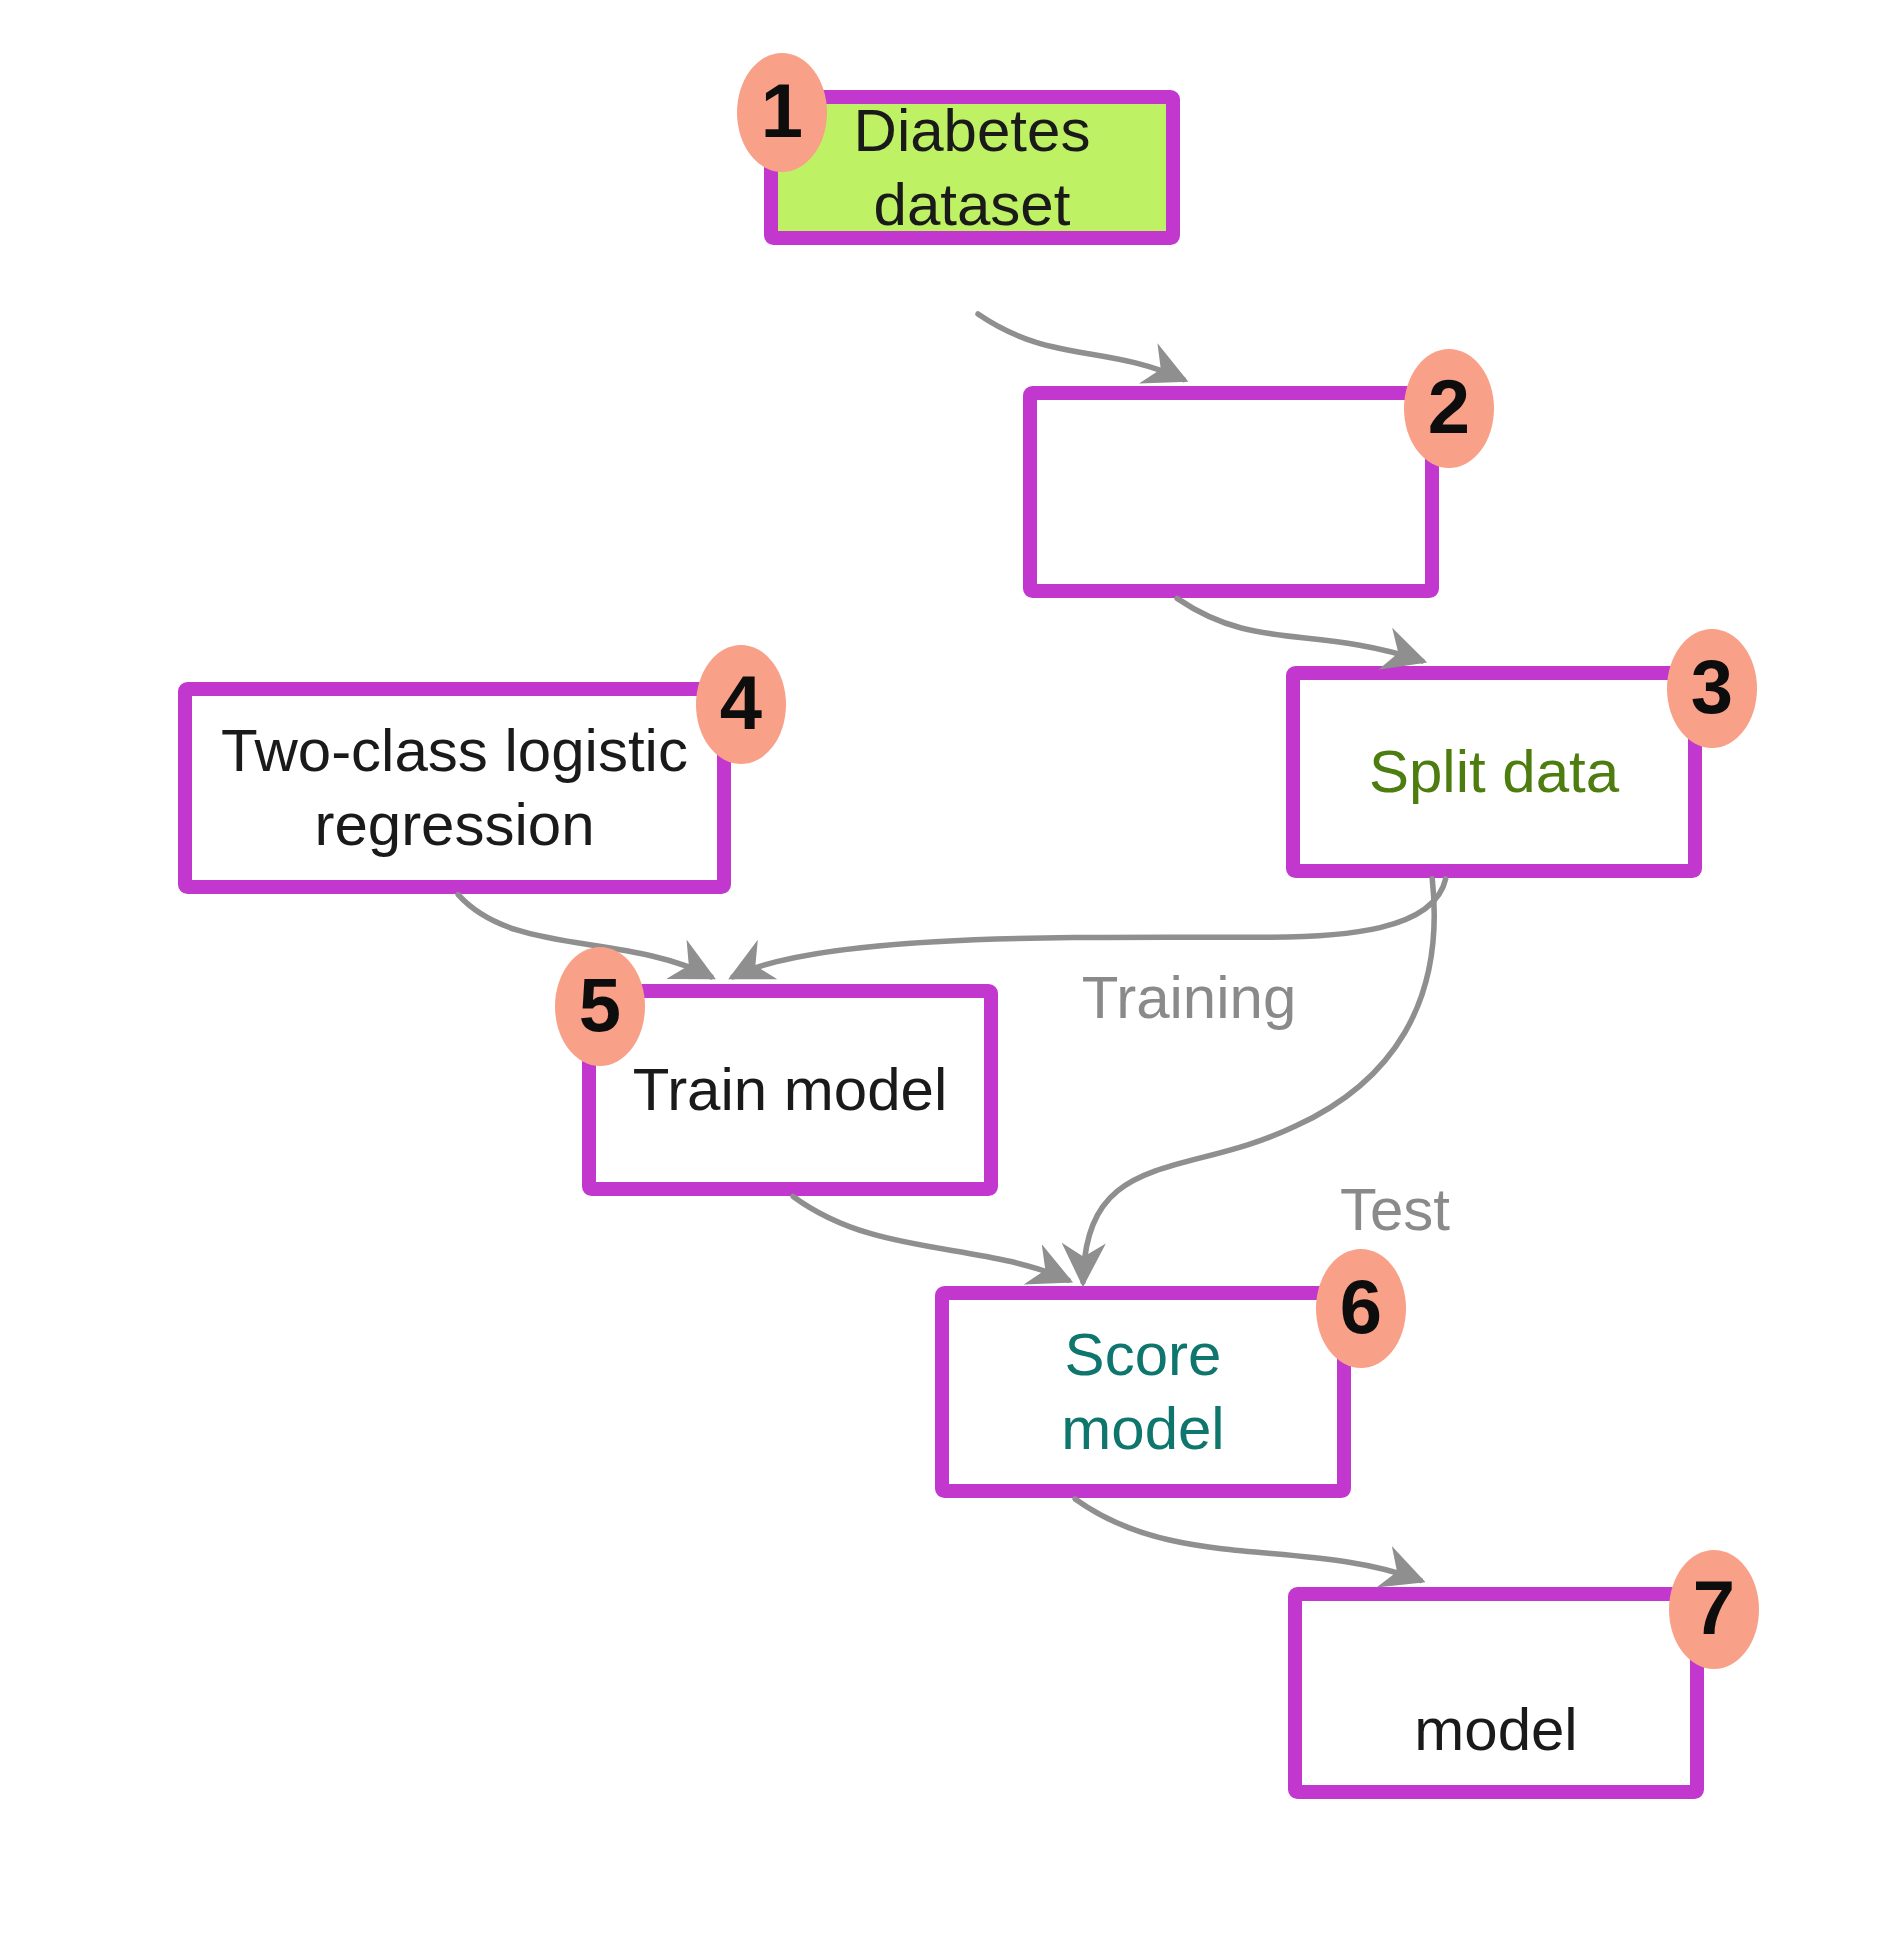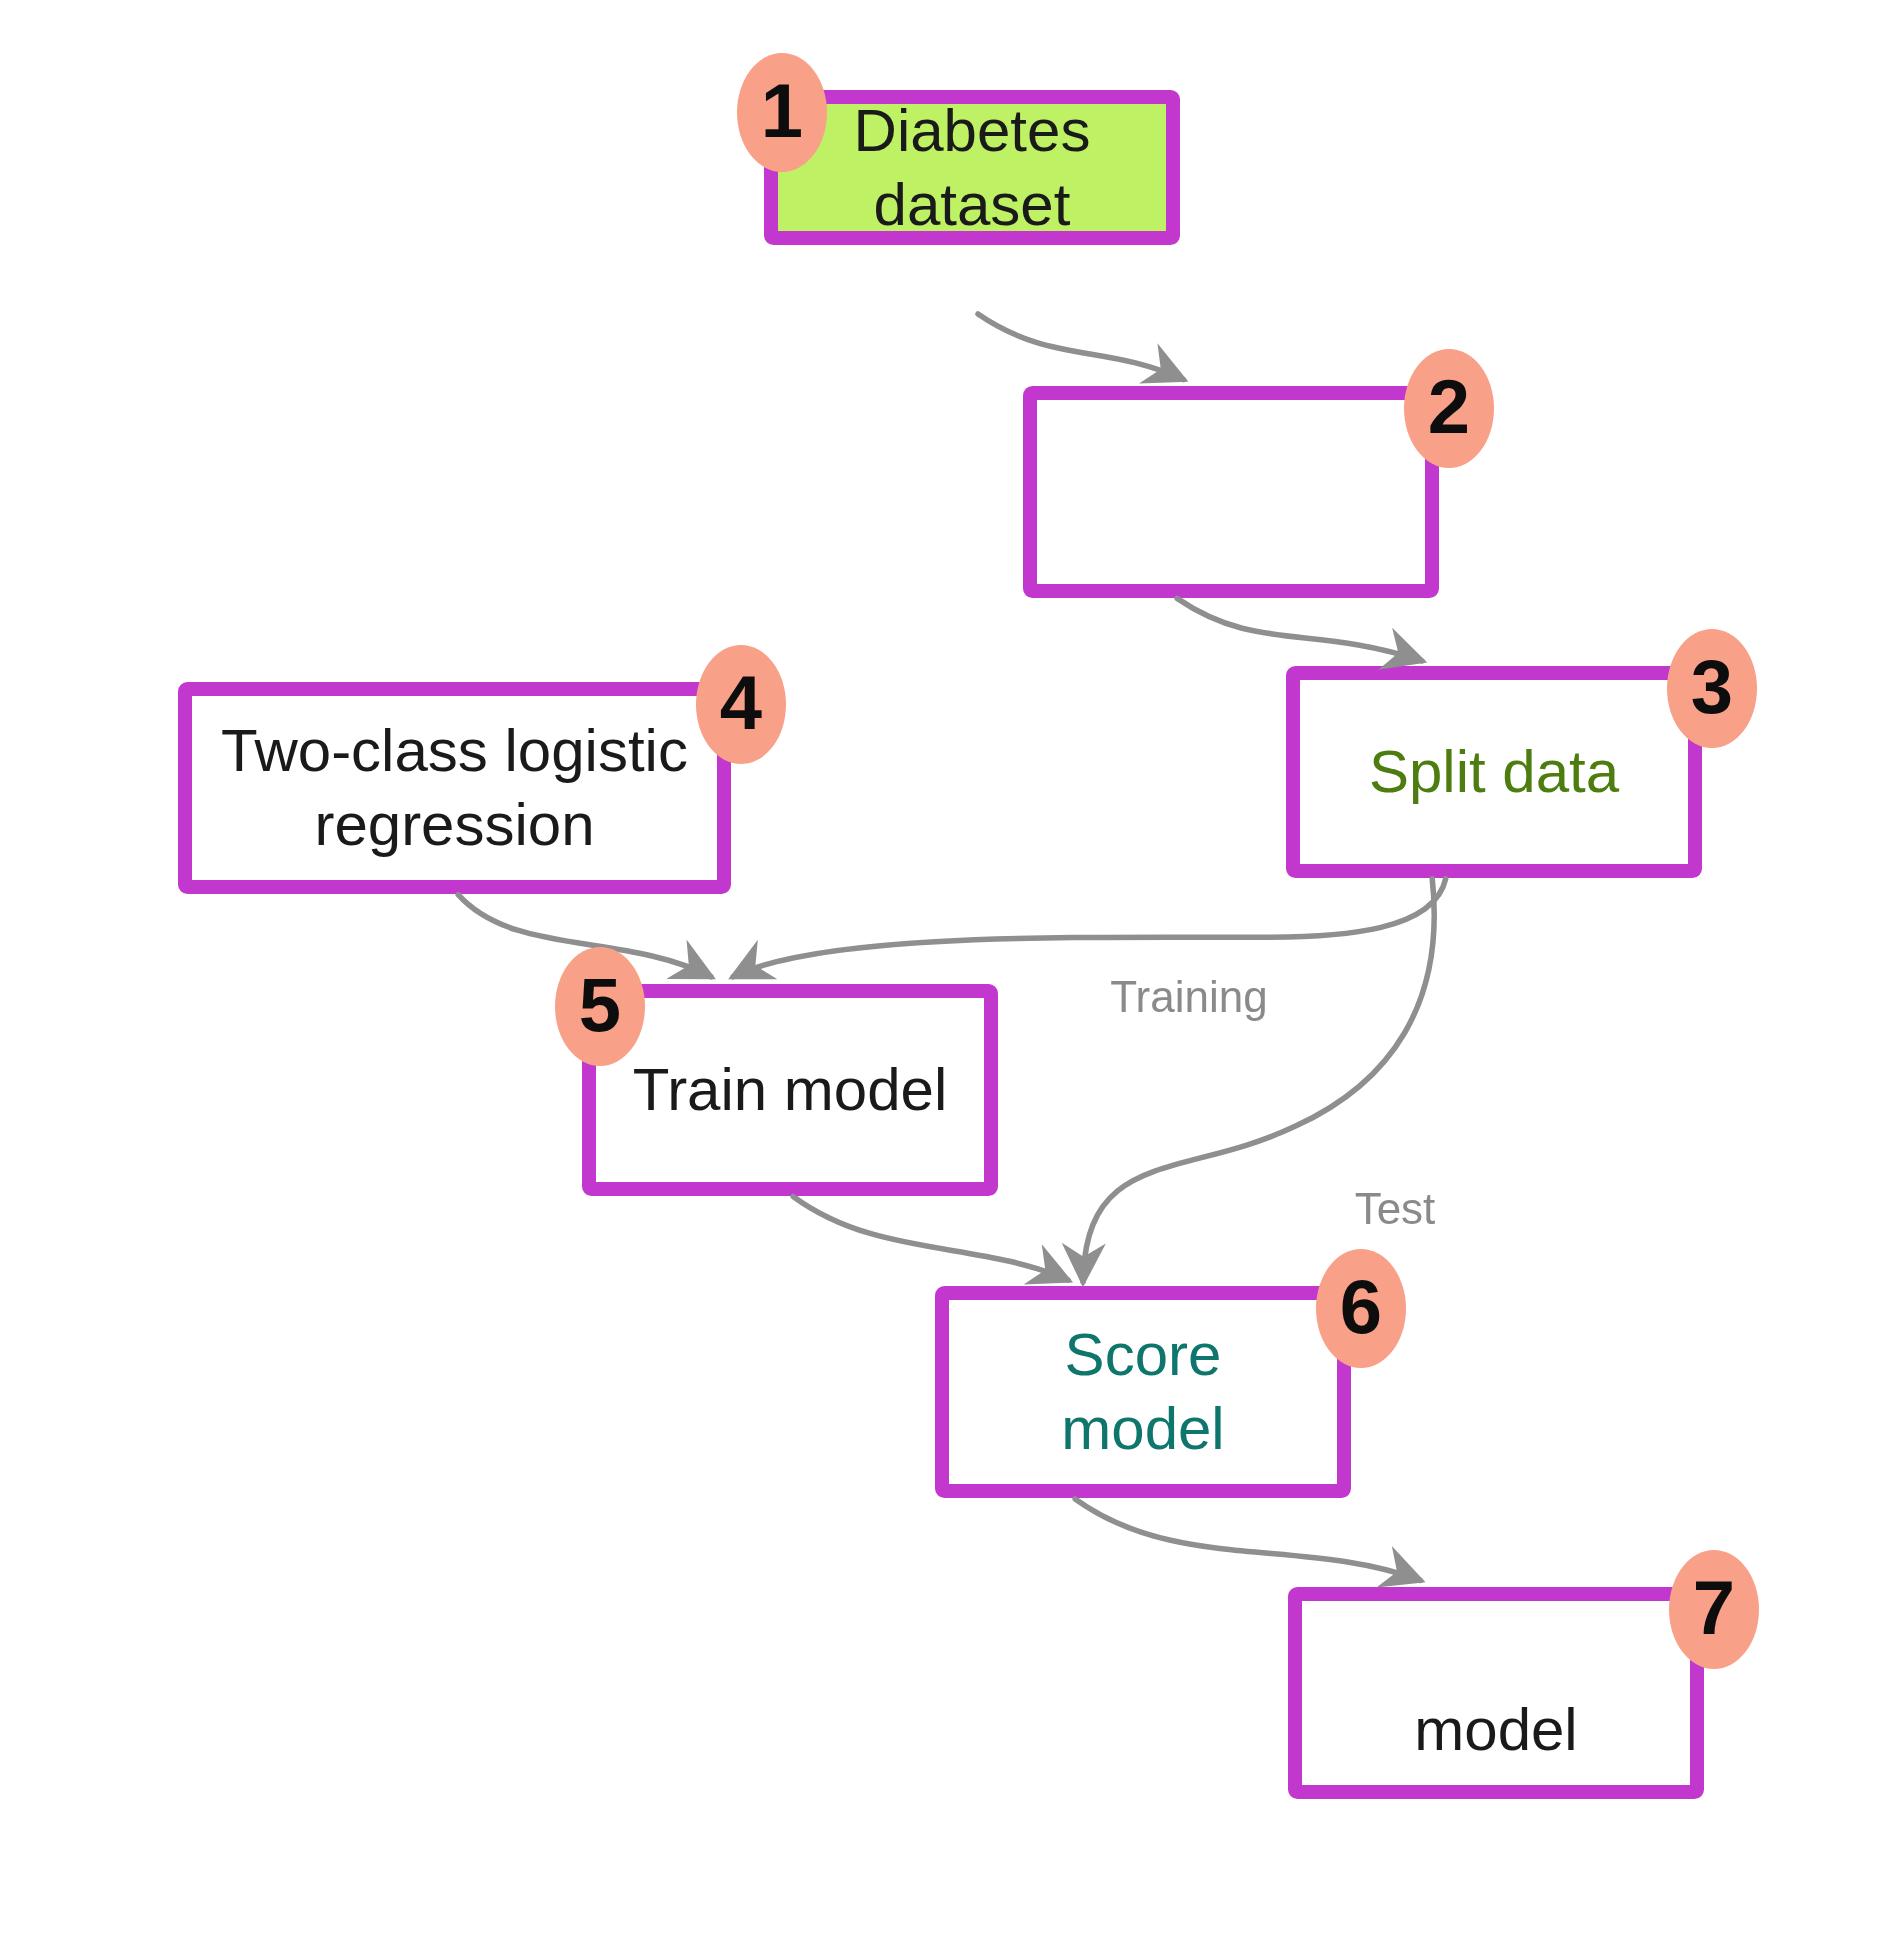--- a/index.html
+++ b/index.html
@@ -49,21 +49,21 @@
   }
   #edge-layer {
     position: absolute;
     left: 0;
     top: 0;
     pointer-events: none;
   }
   .edge-label {
     position: absolute;
     transform: translate(-50%, -50%);
-    font-size: 44px;
+    font-size: 60px;
     white-space: nowrap;
     z-index: 6;
   }
 </style>
 </head>
 <body>
 
 <div id="diagram-canvas" style="width: 1877px; height: 1952px; background: rgb(255, 255, 255);">
     <div class="node" style="left: 764px; top: 90px; width: 416px; height: 155px; border: 14.2px solid rgb(194, 56, 206); background: #bef264;">
       <div class="node-label" style="color: rgb(26, 26, 26);"><span>Diabetes</span><br><span>dataset</span></div>

